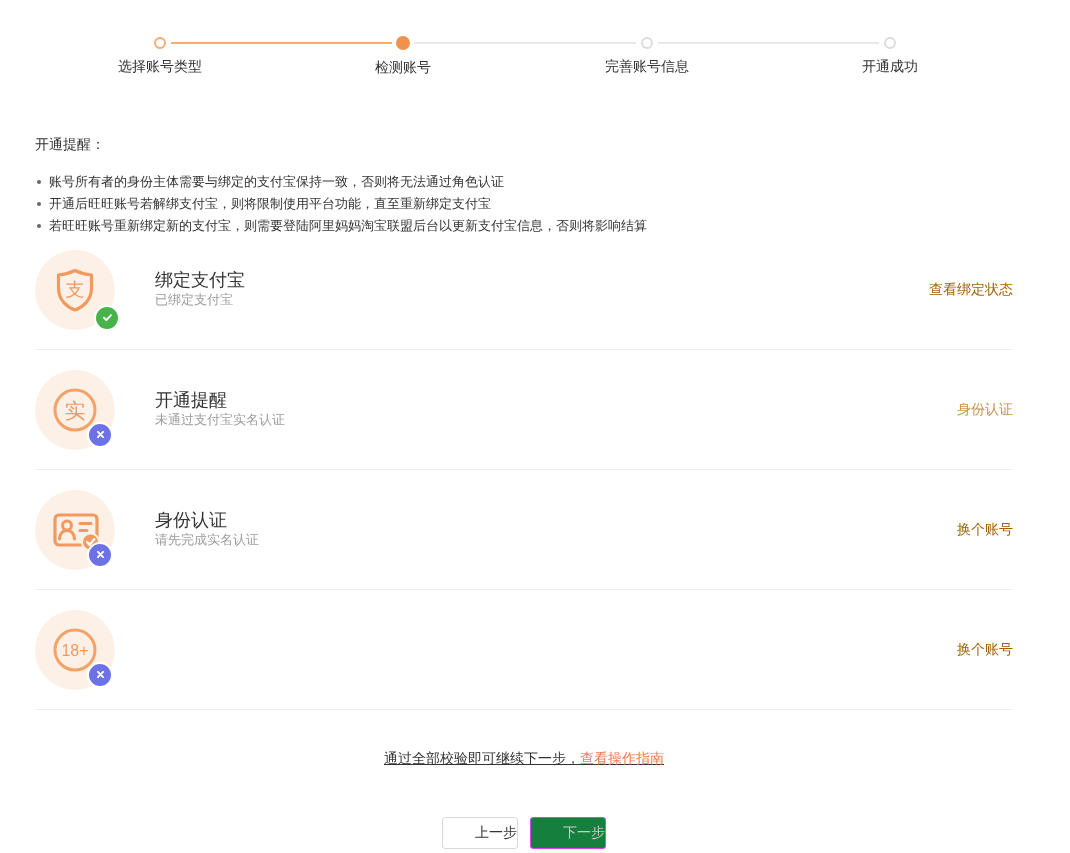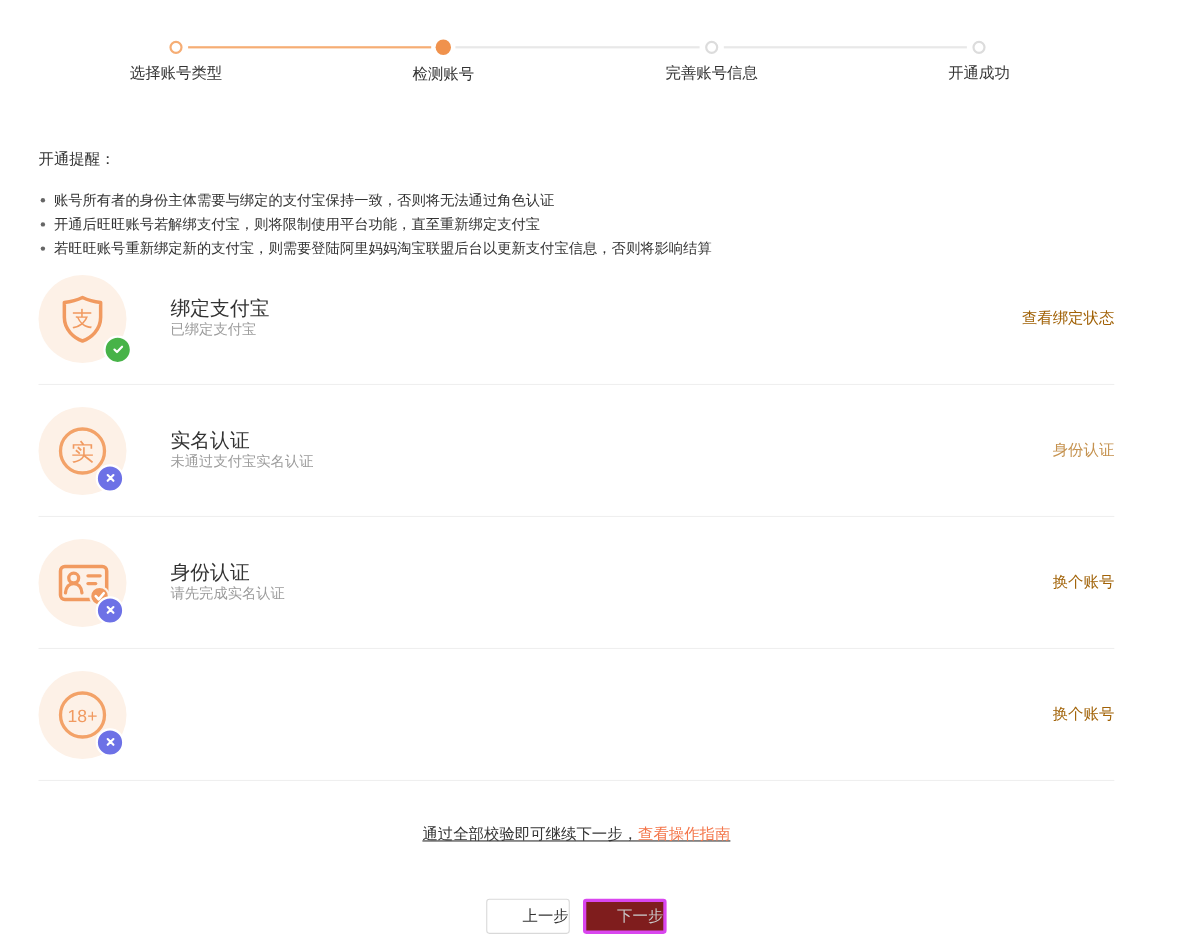--- a/index.html
+++ b/index.html
@@ -44,21 +44,21 @@
   .check-desc { font-size: 13px; color: #9c9c9c; }
   .check-link { margin-left: auto; font-size: 14px; color: #a16207; cursor: pointer; white-space: nowrap; }
   .check-link.tan { color: #c5924f; }
 
   
   .footer-note { position: absolute; top: 750px; left: 35px; right: 57px; text-align: center; font-size: 14px; color: #333; text-decoration: underline; }
   .footer-note .guide-link { color: #f4764b; cursor: pointer; }
   .buttons { position: absolute; top: 817px; left: 35px; right: 57px; display: flex; justify-content: center; gap: 12px; }
   .buttons button { width: 76px; height: 32px; font-size: 14px; border-radius: 3px; font-family: inherit; text-align: right; }
   .btn-prev { background: #fff; border: 1px solid #d9d9d9; color: #333; cursor: pointer; }
-  .btn-next { background: #7f1d1d; border: 3px solid #d946ef; color: #c9c9c9; cursor: not-allowed; }
+  .btn-next { background: #15803d; border: 1px solid #d946ef; color: #c9c9c9; cursor: not-allowed; }
 </style>
 </head>
 <body>
 
 <div class="page">
 
   <div class="stepper">
     <div class="connector c1"></div>
     <div class="connector c2"></div>
     <div class="connector c3"></div>
@@ -117,21 +117,21 @@
           <circle cx="25" cy="25" r="20" fill="none" stroke="#f3a268" stroke-width="3"></circle>
           <text x="25" y="33" text-anchor="middle" font-size="21" fill="#f19a60">实</text>
         </svg>
         <div class="badge fail">
           <svg viewBox="0 0 26 26">
               <path d="M8.5 8.5 L17.5 17.5 M17.5 8.5 L8.5 17.5" stroke="#fff" stroke-width="3.4" stroke-linecap="round"></path>
             </svg>
         </div>
       </div>
       <div class="check-text">
-        <div class="check-title">实名认证</div>
+        <div class="check-title">开通提醒</div>
         <div class="check-desc">未通过支付宝实名认证</div>
       </div>
       <a class="check-link tan">身份认证</a>
     </div>
 
     <div class="check-row">
       <div class="icon-wrap">
         <svg width="56" height="48" viewBox="0 0 56 48">
           <rect x="8" y="9" width="42" height="30" rx="4" fill="none" stroke="#f19a60" stroke-width="3.2"></rect>
           <circle cx="20" cy="19.5" r="4.5" fill="none" stroke="#f19a60" stroke-width="3"></circle>

